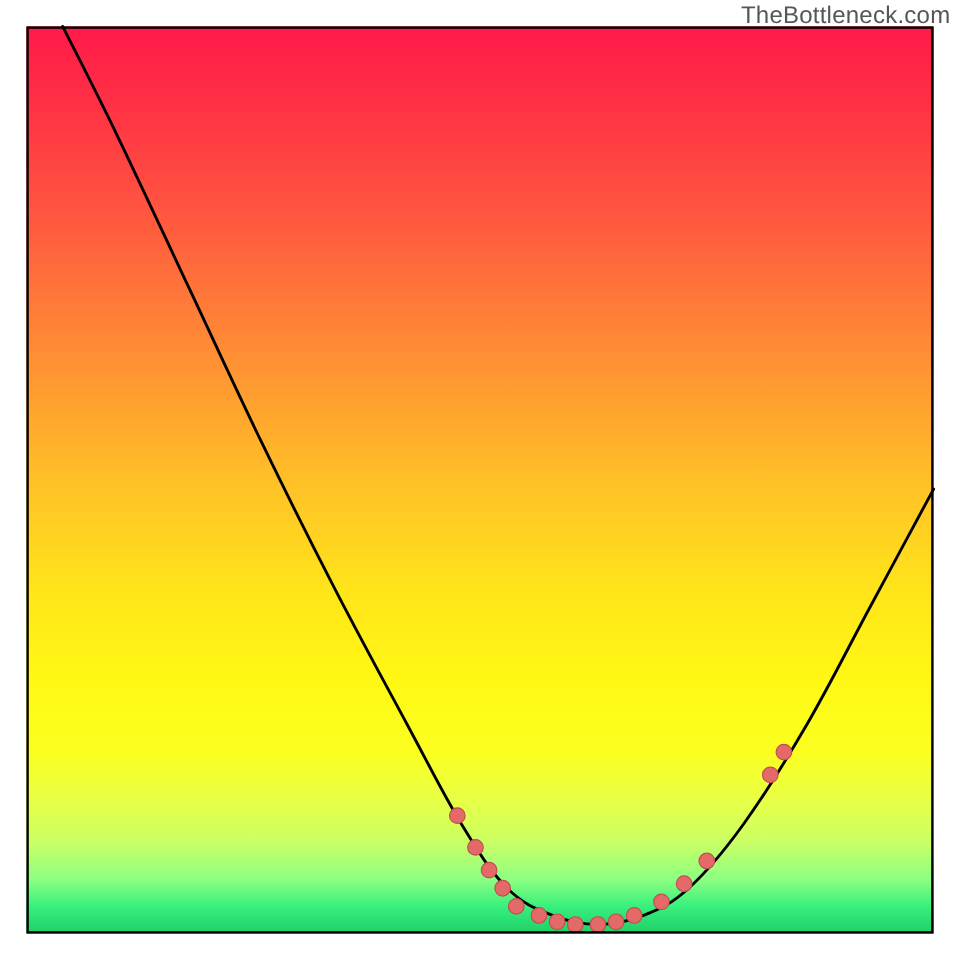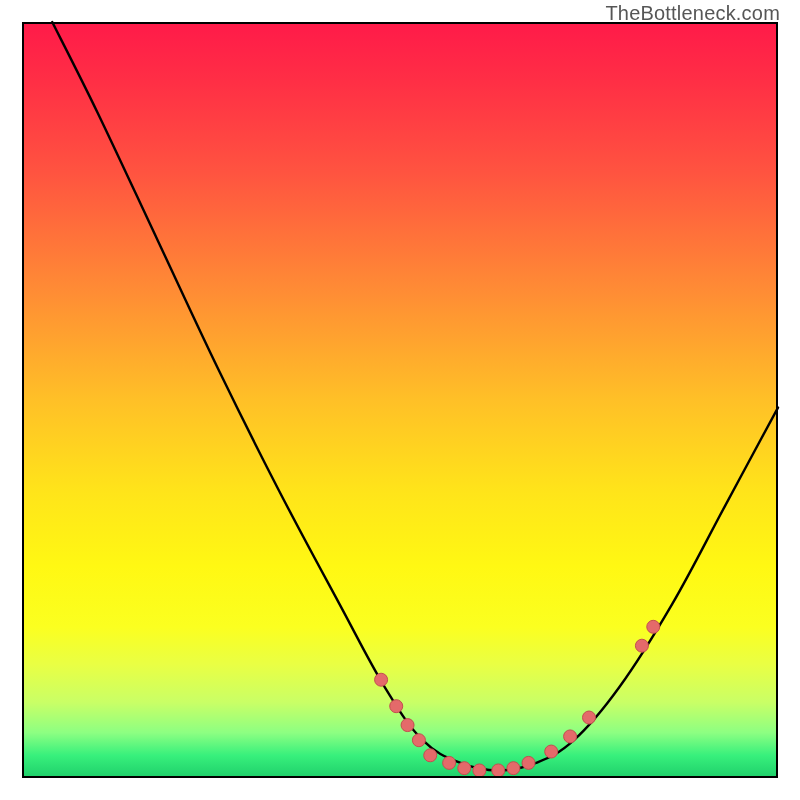--- a/index.html
+++ b/index.html
@@ -60,21 +60,21 @@
     position: absolute;
     left: 0;
     top: 0;
     width: 100%;
     height: 100%;
     overflow: visible;
   }
   .attribution {
     position: absolute;
     top: 2px;
-    right: 20px;
+    right: 8px;
     font-size: 20px;
     font-weight: 500;
     color: #565656;
     letter-spacing: 0.2px;
   }
 </style>
 </head>
 <body>
 
 <div class="chart-container">

